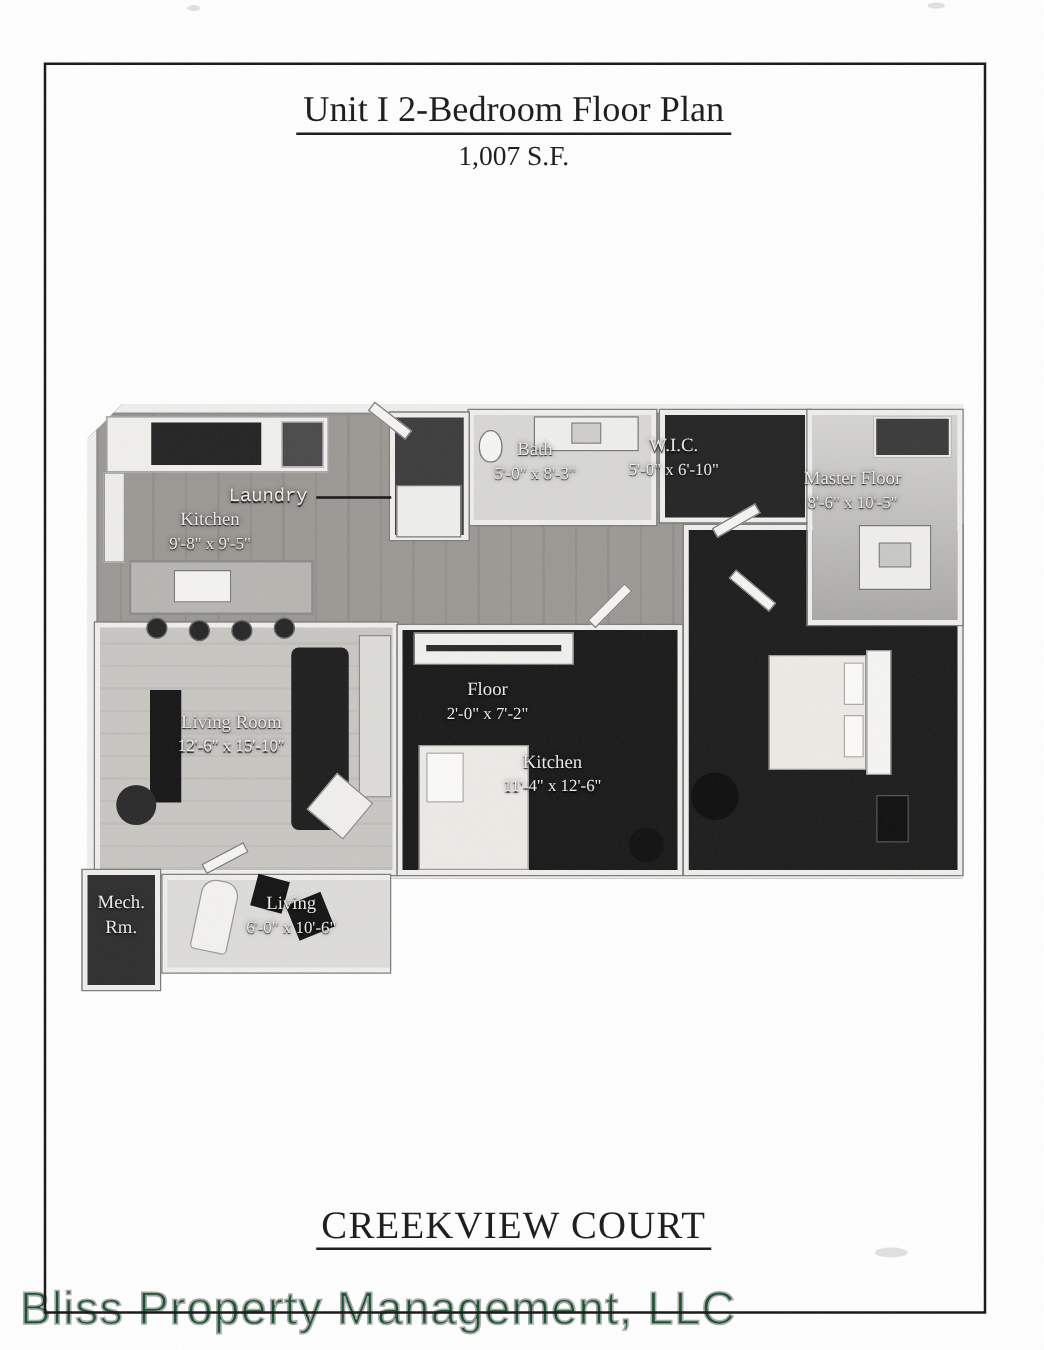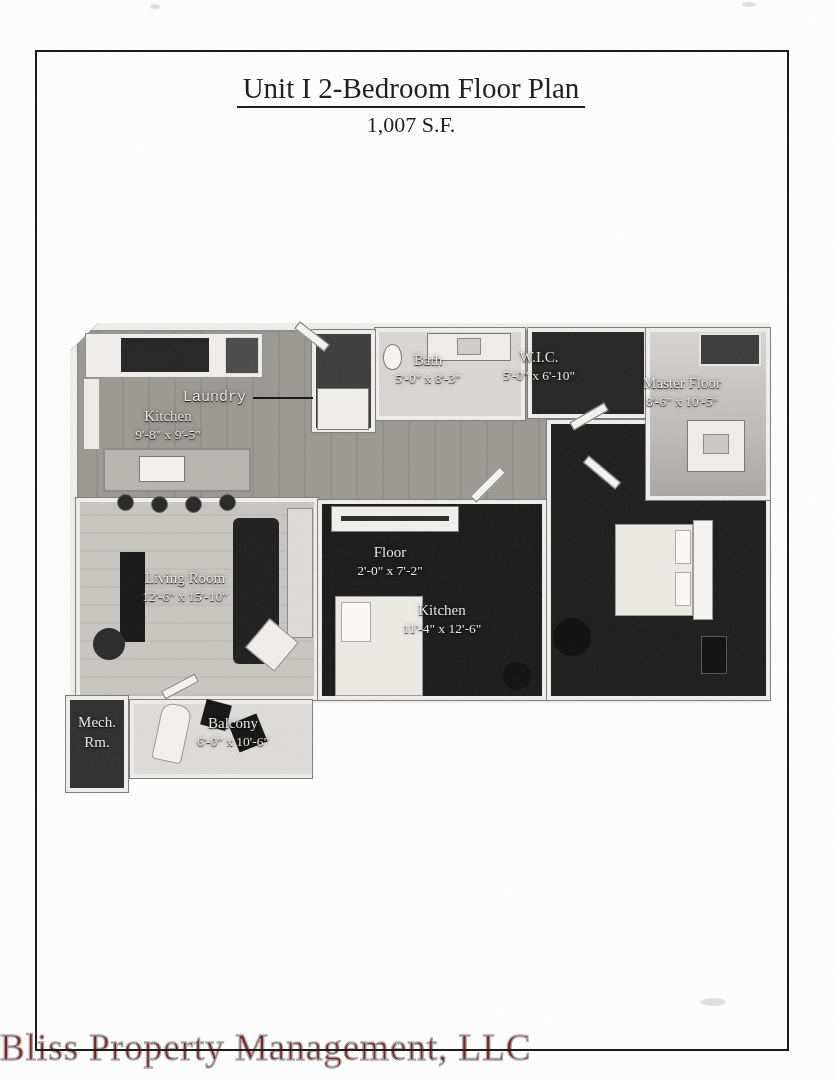--- a/index.html
+++ b/index.html
@@ -10,22 +10,22 @@
   .abs{position:absolute;}
   
   #border-box{left:35px;top:50px;width:750px;height:997px;border:2px solid #161616;z-index:6;pointer-events:none;}
   #plan-title{left:35px;top:72px;width:752px;text-align:center;font-size:29px;z-index:2;}
   #plan-title span{border-bottom:2px solid #1a1a1a;padding:0 6px 2px 6px;}
   #plan-sqft{left:35px;top:112px;width:752px;text-align:center;font-size:22px;z-index:2;}
   #property-name{left:35px;top:962px;width:752px;text-align:center;font-size:31px;letter-spacing:1px;z-index:2;}
   #property-name span{border-bottom:2px solid #1a1a1a;padding:0 4px 1px 4px;}
   #property-address{left:35px;top:1003px;width:752px;text-align:center;font-size:22px;z-index:2;}
   #watermark{
-    left:0;top:1026px;z-index:4;font-family:Liberation Serif, serif;
-    font-size:37px;color:#7f1d1d;-webkit-text-stroke:1.3px #a8a8a8;letter-spacing:1px;white-space:nowrap;
+    left:16px;top:1026px;z-index:4;font-family:Liberation Sans, sans-serif;
+    font-size:37px;color:#14532d;-webkit-text-stroke:1.3px #a8a8a8;letter-spacing:1px;white-space:nowrap;
   }
   .smudge{background:#c9c9c9;opacity:.55;border-radius:50%;z-index:1;}
   
   #floor-plan{left:65px;top:320px;width:712px;height:475px;z-index:3;}
   .room{position:absolute;box-sizing:border-box;}
   #main-floor{
     left:5px;top:3px;width:700px;height:380px;
     background:repeating-linear-gradient(90deg,rgba(0,0,0,.06) 0 2px,rgba(0,0,0,0) 2px 26px),#9b9894;
     clip-path:polygon(28px 0,100% 0,100% 100%,0 100%,0 28px);
     box-shadow:inset 0 0 0 7px #efeeec, inset 0 0 0 9px #8d8d8d;
@@ -193,25 +193,26 @@
       <div class="rdims">2'-0" x 7'-2"</div>
     </div>
     <div class="room-label" style="left:377px;top:280px;">
       <div class="rname">Kitchen</div>
       <div class="rdims">11'-4" x 12'-6"</div>
     </div>
     <div class="room-label" style="left:32px;top:392px;width:44px;">
       <div class="rname">Mech. Rm.</div>
     </div>
     <div class="room-label" style="left:168px;top:393px;">
-      <div class="rname">Balcony</div>
+      <div class="rname">Living</div>
       <div class="rdims">6'-0" x 10'-6"</div>
     </div>
   </div>
 
+  <div class="abs" id="property-name"><span>CREEKVIEW COURT</span></div>
   <div class="abs" id="watermark">Bliss Property Management, LLC</div>
 
   <div class="abs" id="border-box"></div>
 
   <svg class="abs" id="noise" xmlns="http://www.w3.org/2000/svg">
     <filter id="grain">
         <feTurbulence type="fractalNoise" baseFrequency="0.9" numOctaves="2" stitchTiles="stitch"></feTurbulence>
       </filter>
     <rect width="835" height="1080" filter="url(#grain)"></rect>
   </svg>

